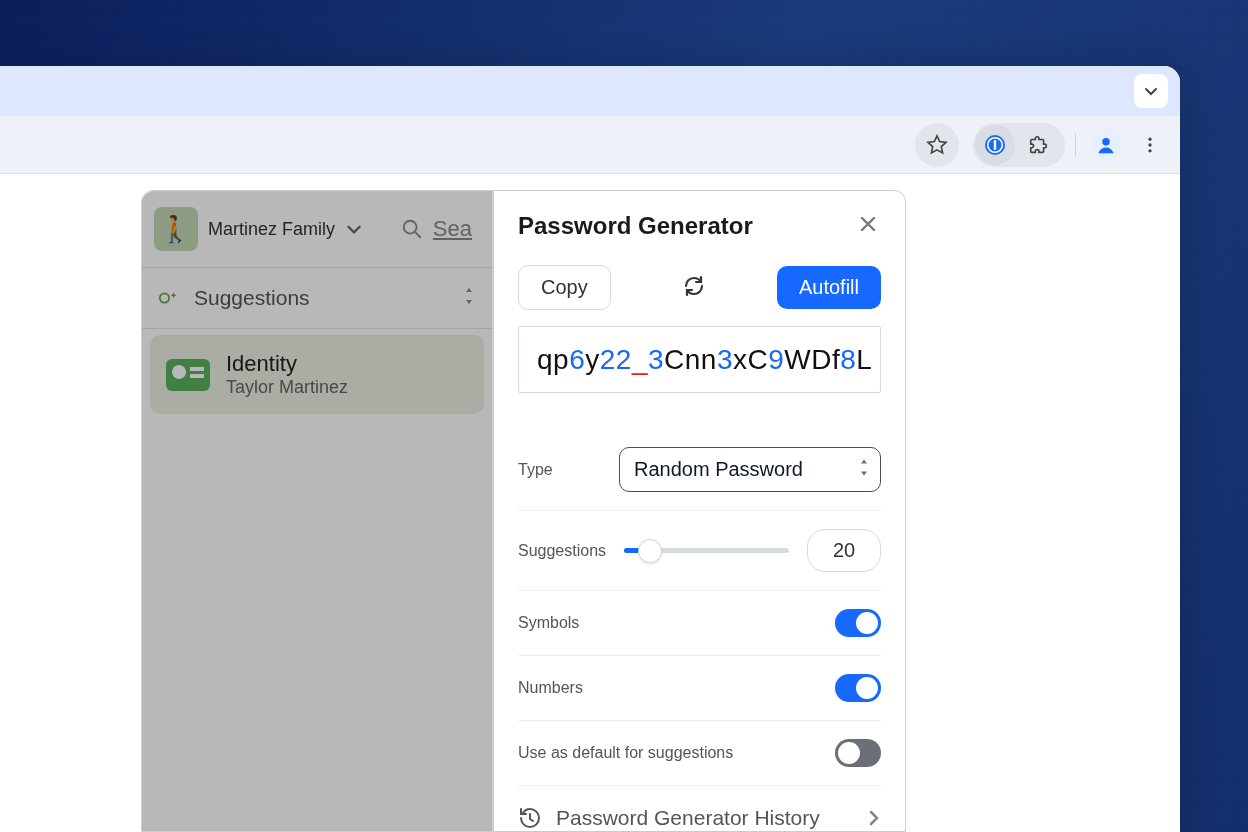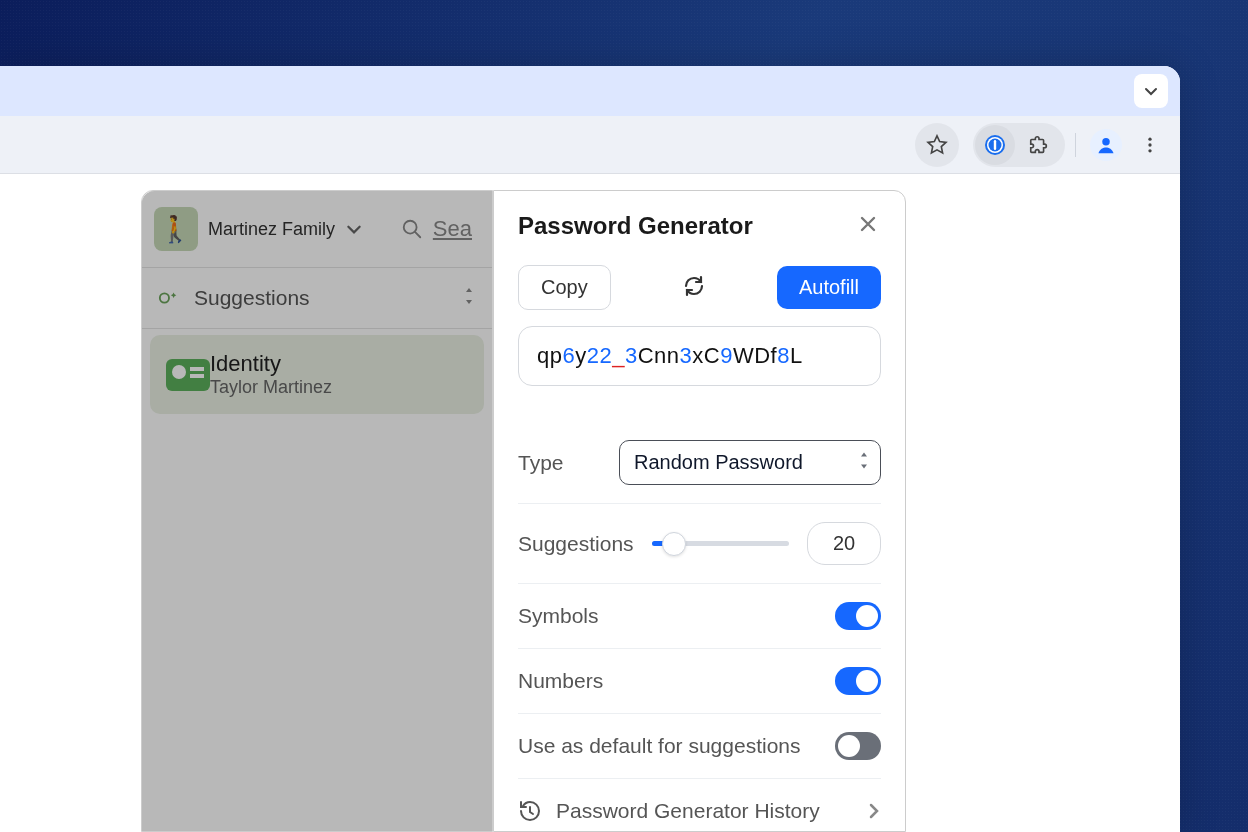--- a/index.html
+++ b/index.html
@@ -177,20 +177,21 @@
       color: #555;
       flex: 1;
     }
     .updown {
       color: #888;
     }
     .item-row {
       display: flex;
       align-items: center;
       padding: 16px;
+      gap: 16px;
       margin: 6px 8px;
       background: #eaf0e4;
       border-radius: 10px;
     }
     .identity-icon {
       width: 44px;
       height: 32px;
       background: #5cb05c;
       border-radius: 6px;
       position: relative;
@@ -275,43 +276,43 @@
       font-size: 20px;
       font-weight: 500;
       color: #fff;
       background: #1668ff;
       border: none;
       border-radius: 10px;
       cursor: pointer;
     }
     .pw-box {
       border: 1px solid #d6d9de;
-      border-radius: 14px;
+      border-radius: 2px;
       padding: 16px 18px;
-      font-size: 22px;
+      font-size: 28px;
       font-family: ui-monospace, Menlo, Consolas, monospace;
       letter-spacing: 0.5px;
       color: #111;
     }
     .pw-digit { color: #1668ff; }
     .pw-sym { color: #d22; }
     .strength-bar {
       height: 3px;
       background: #2aa22a;
       margin: 14px 0 22px 0;
     }
     .field-row {
       display: flex;
       align-items: center;
       justify-content: space-between;
       padding: 18px 0;
       border-bottom: 1px solid #eceff2;
     }
     .field-label {
-      font-size: 21px;
+      font-size: 16px;
       color: #555;
       text-align: right;
     }
     .type-select {
       width: 262px;
       border: 1.5px solid #4a4e57;
       border-radius: 10px;
       padding: 10px 36px 10px 14px;
       font-size: 20px;
       color: #0f172a;

